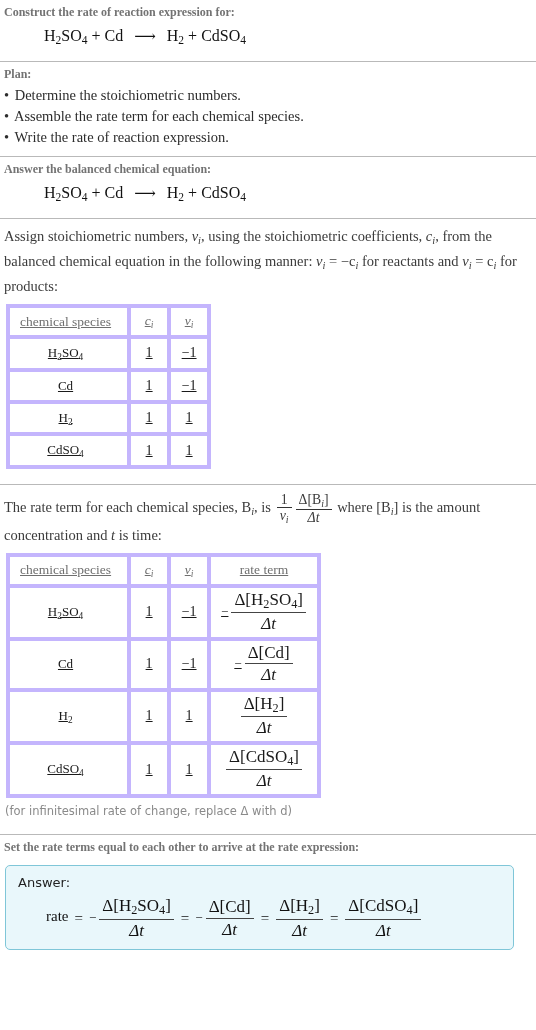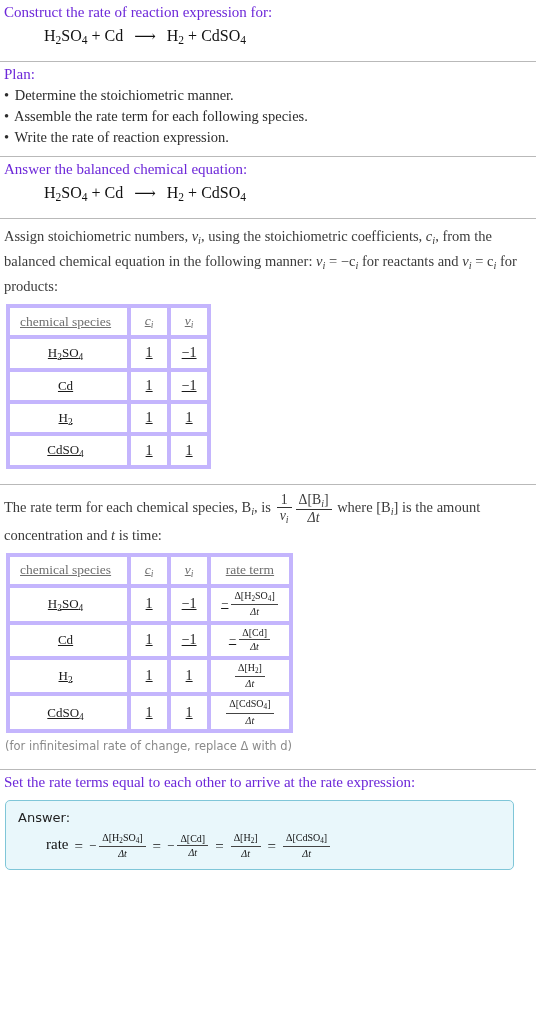--- a/index.html
+++ b/index.html
@@ -11,24 +11,25 @@
     width: 536px;
     font-family: "Liberation Serif", "DejaVu Serif", serif;
     color: #1a1a1a;
     -webkit-font-smoothing: antialiased;
   }
   .page { width: 536px; box-sizing: border-box; }
 
   .section { padding: 0 2px; }
 
   .prompt-label {
-    color: #6d28d9;
-    font-size: 15px;
+    color: #737373;
+    font-size: 12px;
     line-height: 19px;
     padding: 3px 0 1px 2px;
+    font-weight: bold;
   }
   .body-text {
     color: #3b3b3b;
     font-size: 14.5px;
     line-height: 20px;
     padding-left: 2px;
   }
   .eq-line {
     font-size: 16px;
     line-height: 26px;
@@ -97,21 +98,21 @@
   }
   .frac .num { display: block; padding: 0 3px; }
   .frac .den { display: block; border-top: 1px solid #333; padding: 0 3px; }
 
   
   .sfrac {
     display: inline-block;
     vertical-align: middle;
     text-align: center;
     line-height: 1.15;
-    font-size: 10px;
+    font-size: 17px;
     margin: 0 1px;
   }
   .sfrac .num { display: block; padding: 0 3px 1px 3px; white-space: nowrap; }
   .sfrac .den { display: block; border-top: 1px solid #444; padding: 1px 3px 0 3px; }
 
   .minus-pref { font-size: 13px; padding-right: 2px; vertical-align: middle; }
 
   .note-small {
     color: #8a8a8a;
     font-size: 11.5px;
@@ -169,25 +170,25 @@
       <span>CdSO<sub>4</sub></span>
     </div>
   </div>
   <hr class="divider">
 
   <div class="section">
     <div class="prompt-label">Plan:</div>
     <div class="plan-list">
       <div class="plan-item">
         <span class="bullet">•</span>
-        <span>Determine the stoichiometric manner.</span>
+        <span>Determine the stoichiometric numbers.</span>
       </div>
       <div class="plan-item">
         <span class="bullet">•</span>
-        <span>Assemble the rate term for each following species.</span>
+        <span>Assemble the rate term for each chemical species.</span>
       </div>
       <div class="plan-item">
         <span class="bullet">•</span>
         <span>Write the rate of reaction expression.</span>
       </div>
     </div>
   </div>
   <hr class="divider">
 
   <div class="section">

